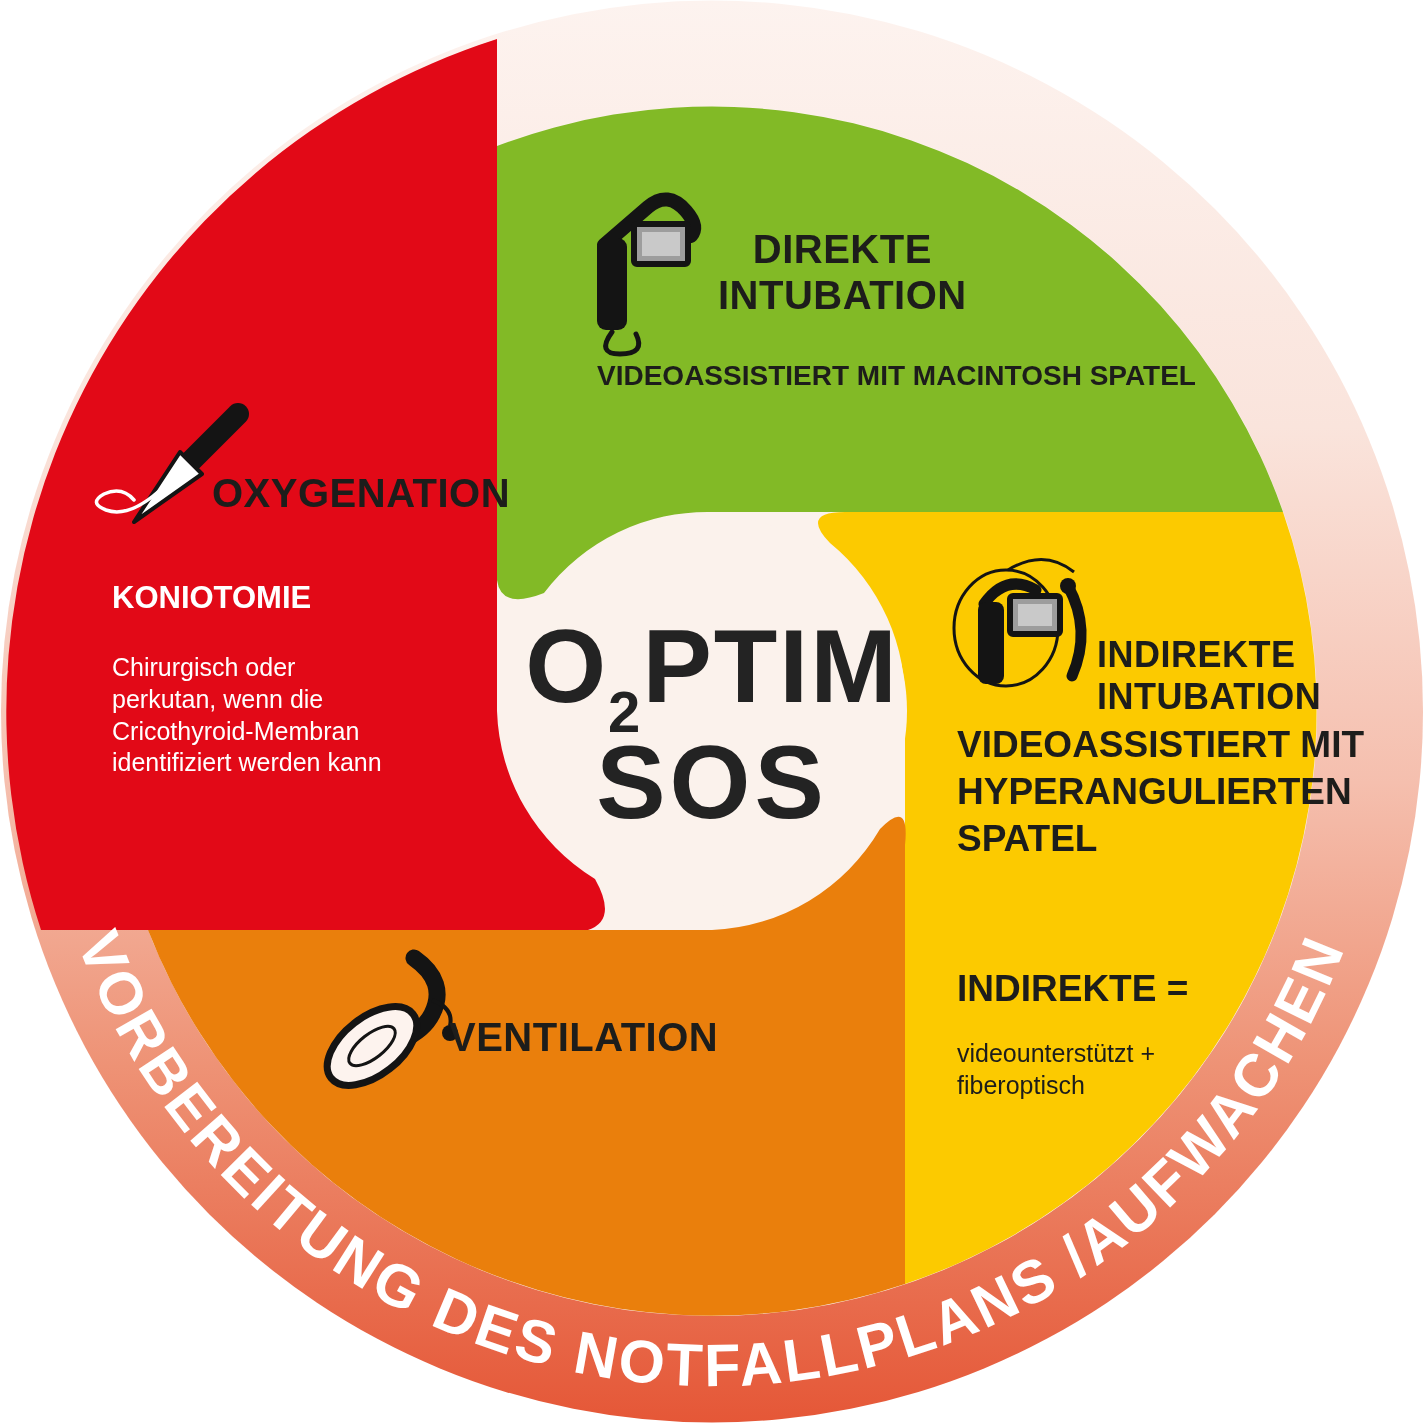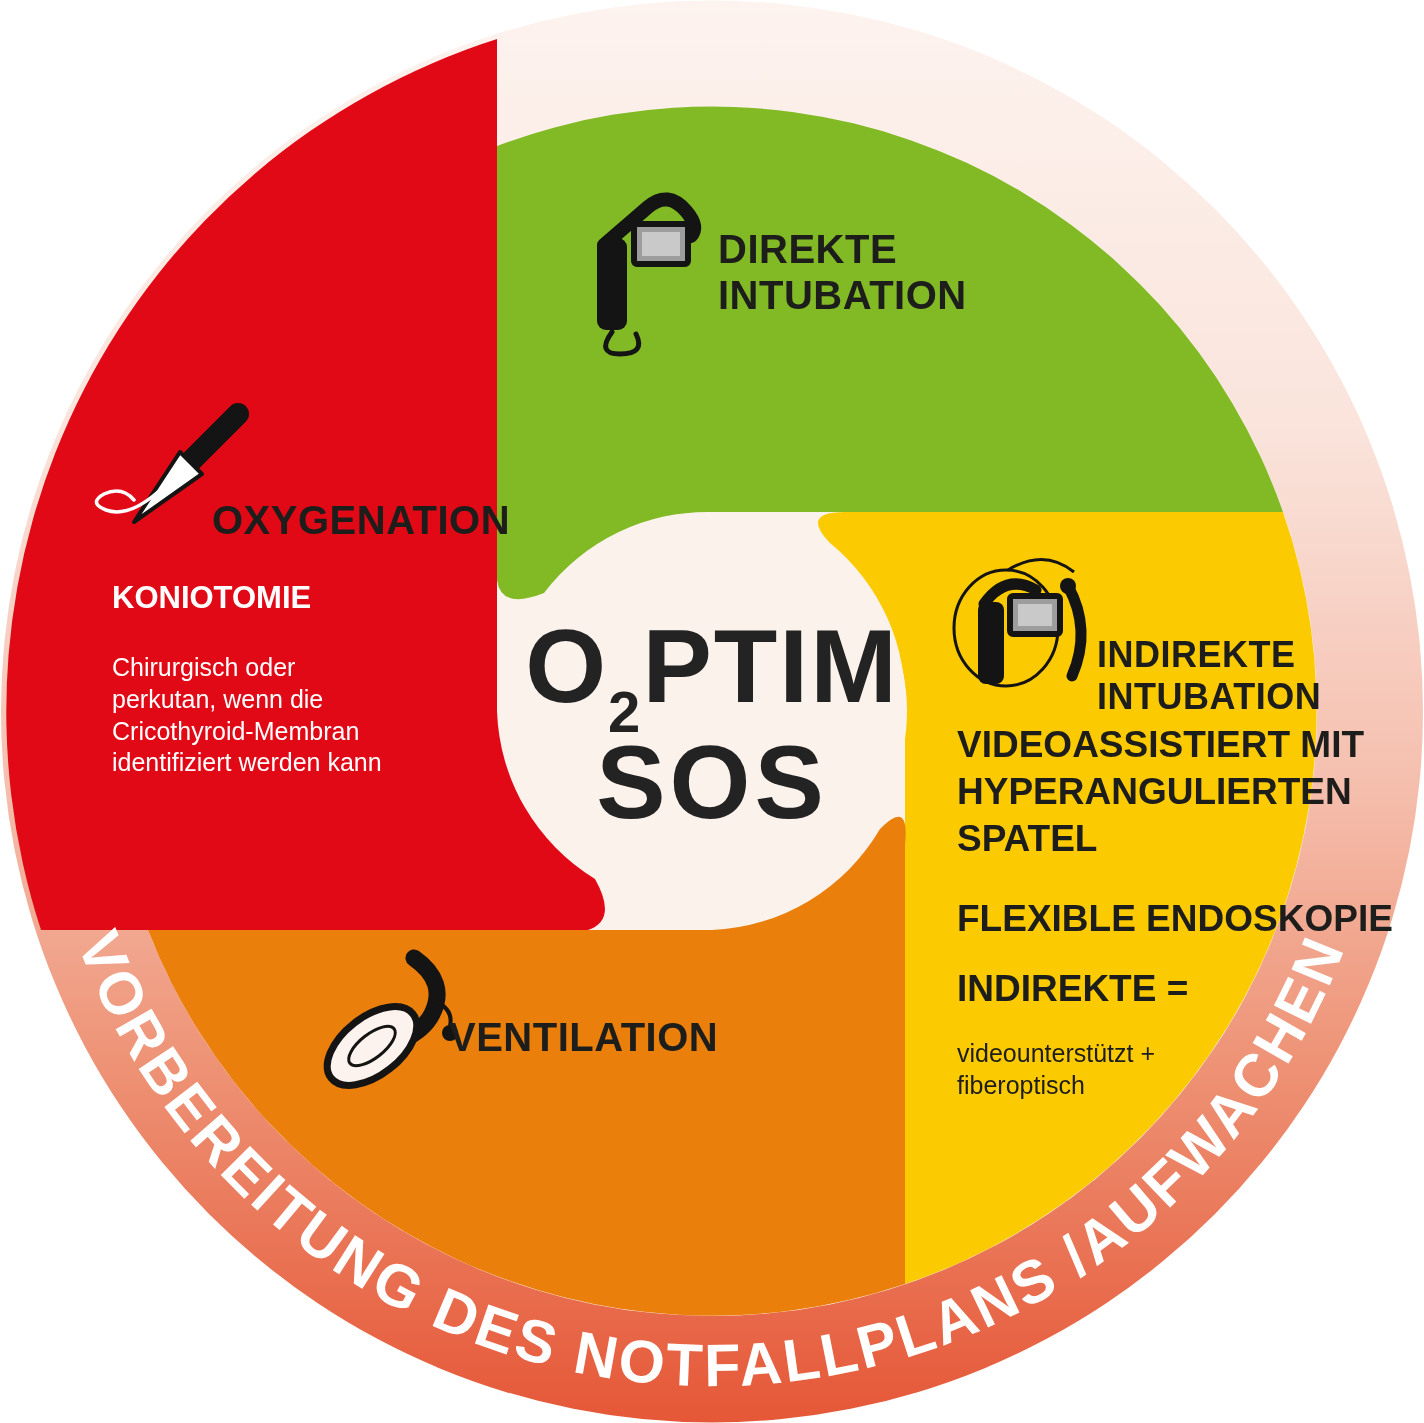--- a/index.html
+++ b/index.html
@@ -88,34 +88,34 @@
       <path d="M 414 958 Q 448 982 432 1014 Q 424 1030 402 1040" stroke="#141414" stroke-width="17" fill="none" stroke-linecap="round"></path>
       <g transform="rotate(-38 372 1046)">
         <ellipse cx="372" cy="1046" rx="52" ry="29" fill="#fdf3ee" stroke="#141414" stroke-width="7"></ellipse>
         <ellipse cx="372" cy="1046" rx="28" ry="12" fill="none" stroke="#141414" stroke-width="3"></ellipse>
       </g>
       <path d="M 432 1000 Q 454 1008 450 1026" stroke="#141414" stroke-width="4" fill="none"></path>
       <circle cx="450" cy="1033" r="8" fill="#141414"></circle>
     </g>
   </svg>
 
-  <div class="txt dark heading-lg" style="left:718px;top:226px;">DIREKTE
+  <div class="txt dark heading-lg" style="left:718px;top:226px;text-align:center;">DIREKTE
 INTUBATION</div>
+  <div class="txt dark b" style="left:597px;top:360px;font-size:28px;">VIDEOASSISTIERT MIT MACINTOSH SPATEL</div>
 
   <div class="txt dark heading-md" style="left:1097px;top:608px;">INDIREKTE
 INTUBATION</div>
   <div class="txt dark body-bold" style="left:957px;top:722px;">VIDEOASSISTIERT MIT
 HYPERANGULIERTEN
 SPATEL</div>
-  <div class="txt dark body-bold" style="left:957px;top:896px;">FLEXIBLE ENDOSKOPIE</div>
   <div class="txt dark body-bold" style="left:957px;top:966px;">INDIREKTE =</div>
   <div class="txt dark body-reg" style="left:957px;top:1006px;">videounterstützt +
 fiberoptisch</div>
 
-  <div class="txt dark heading-lg" style="left:212px;top:497px;">OXYGENATION</div>
+  <div class="txt dark heading-lg" style="left:212px;top:470px;">OXYGENATION</div>
   <div class="txt light b" style="left:112px;top:580px;font-size:31px;">KONIOTOMIE</div>
   <div class="txt light body-reg" style="left:112px;top:620px;">Chirurgisch oder
 perkutan, wenn die
 Cricothyroid-Membran
 identifiziert werden kann</div>
 
   <div class="txt dark heading-lg" style="left:449px;top:1004px;margin-top:10px;">VENTILATION</div>
 
 </div>
 

